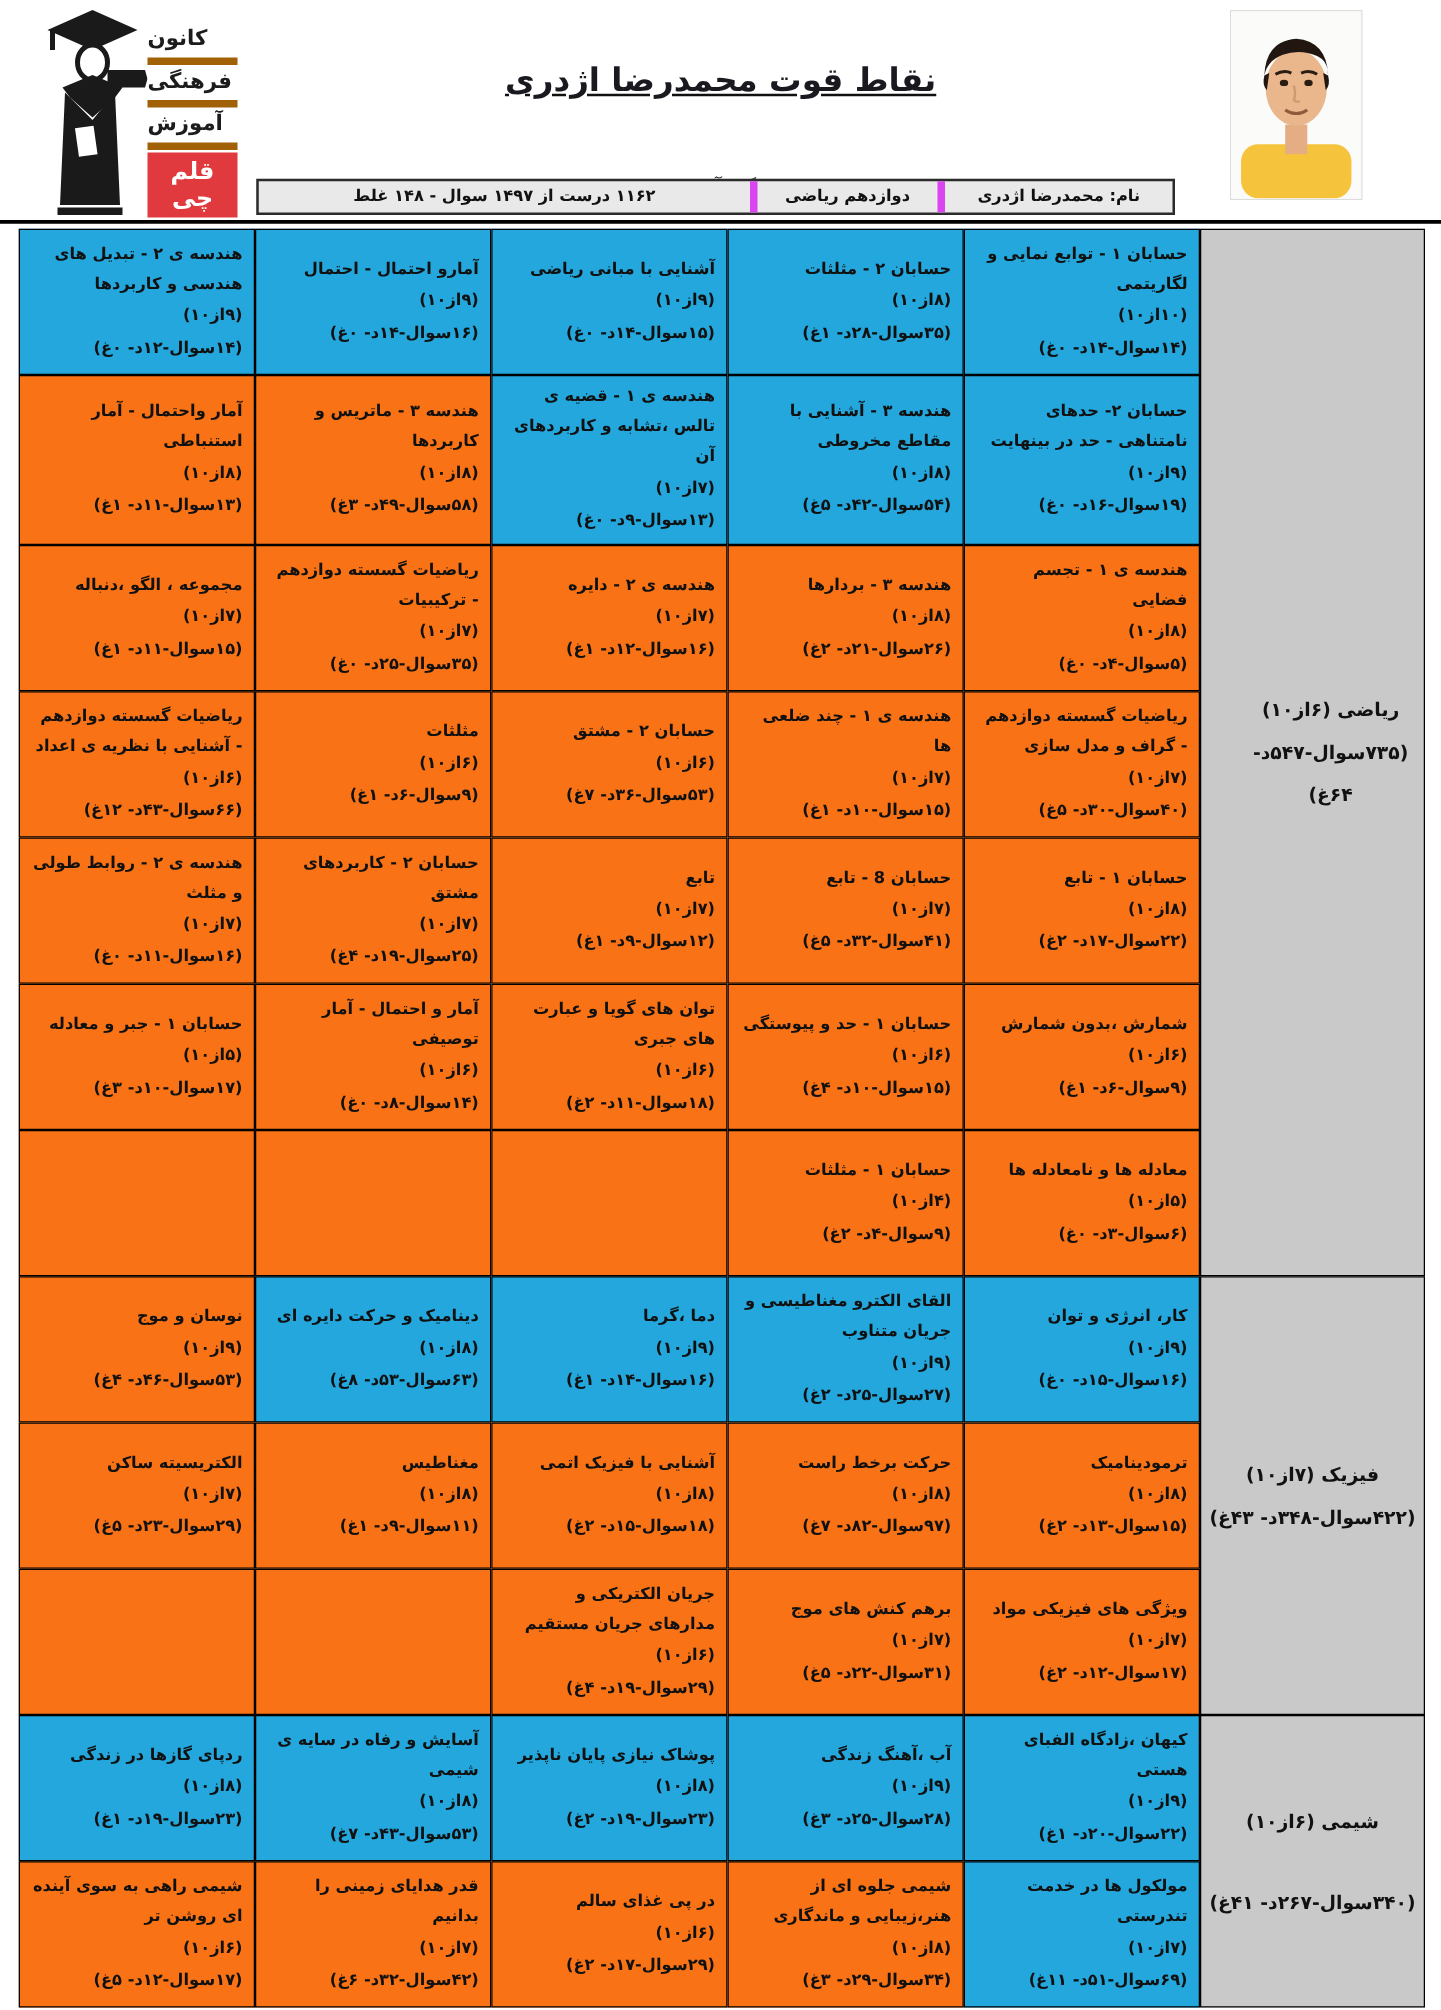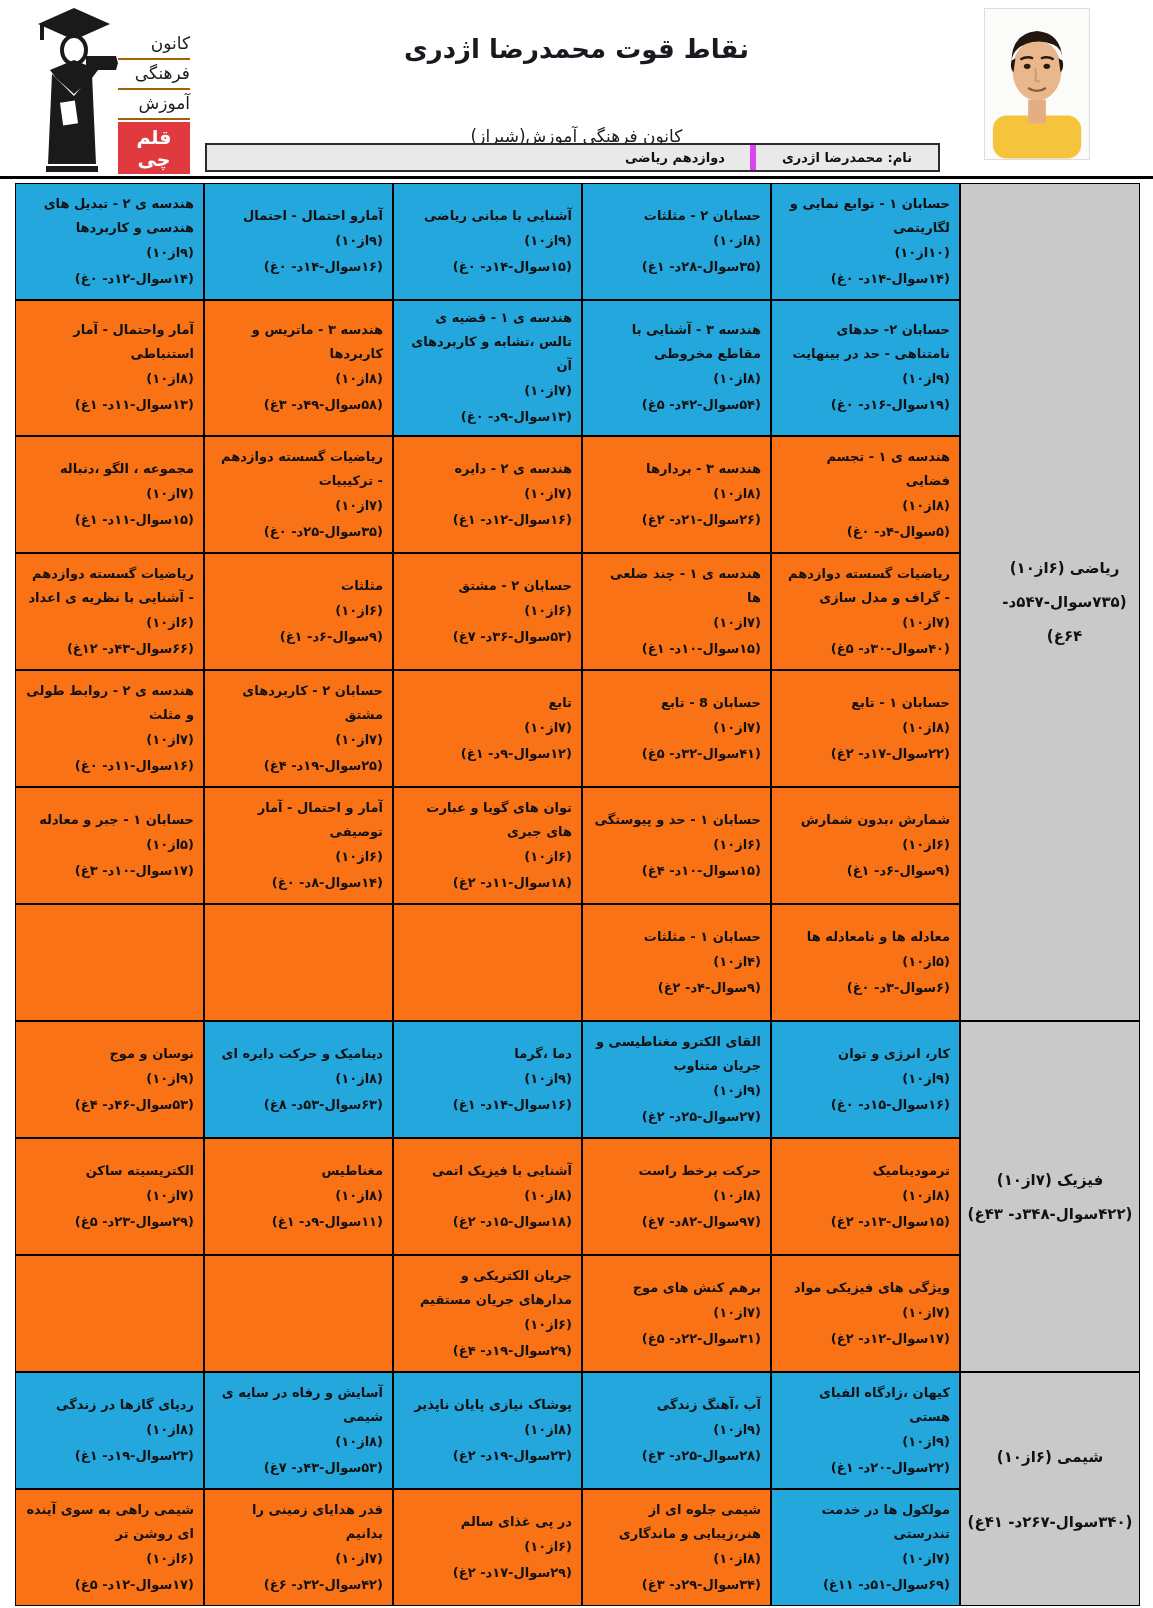--- a/index.html
+++ b/index.html
@@ -5,25 +5,25 @@
   * { margin:0; padding:0; box-sizing:border-box; }
   html,body { background:#fff; }
   body { width:1153px; font-family:"DejaVu Sans", sans-serif; color:#111; }
   .page { position:relative; width:1153px; height:1608px; background:#fff; overflow:hidden; }
 
   
   .header { position:relative; height:176px; }
   .logo { position:absolute; left:30px; top:4px; width:162px; height:170px; display:flex; direction:ltr; }
   .logo-figure { width:88px; height:170px; }
   .logo-words { width:72px; display:flex; flex-direction:column; justify-content:flex-end; direction:rtl; }
-  .logo-word { font-weight:normal; font-size:17px; color:#1c1c1c; text-align:right; padding:3px 0 5px; border-bottom:2px solid #a16207; }
+  .logo-word { font-weight:bold; font-size:17px; color:#1c1c1c; text-align:left; padding:3px 0 5px; border-bottom:6px solid #a16207; }
   .logo-word:last-of-type { border-bottom:none; }
   .logo-badge { margin-top:2px; background:#e03a3e; color:#fff; font-weight:bold; font-size:19px; text-align:center; padding:4px 0; }
   .photo { position:absolute; right:63px; top:8px; width:106px; height:152px; border:1px solid #ddd; }
-  .head-center { position:absolute; right:200px; left:200px; top:0; text-align:center; }
+  .head-center { position:absolute; right:200px; left:200px; top:16px; text-align:center;text-decoration:underline; }
   .title { margin-top:34px; font-size:26px; font-weight:bold; color:#19191f; }
   .subtitle { margin-top:62px; font-size:17px; color:#1c1c1c; }
   .info-bar { position:absolute; top:143px; right:213px; width:735px; height:29px; display:flex; border:2px solid #2b2b2b; background:#e9e9e9; font-size:13px; font-weight:bold; }
   .info-cell { display:flex; align-items:center; justify-content:center; border-left:6px solid #d946ef; padding:0 8px; white-space:nowrap; }
   .info-cell:last-child { border-left:none; }
   .info-name { width:188px; }
   .info-grade { width:150px; }
   .info-totals { flex:1; }
   .rule { height:3px; background:#000; width:1153px; }
 
@@ -78,20 +78,21 @@
     </svg>
 
     <div class="head-center">
       <div class="title">نقاط قوت محمدرضا اژدری</div>
       <div class="subtitle">کانون فرهنگی آموزش(شیراز)</div>
     </div>
 
     <div class="info-bar">
       <div class="info-cell info-name">نام: محمدرضا اژدری</div>
       <div class="info-cell info-grade">دوازدهم ریاضی</div>
+      <div class="info-cell info-totals">۱۱۶۲ درست از ۱۴۹۷ سوال - ۱۴۸ غلط</div>
     </div>
   </div>
 
   <div class="rule"></div>
 
   <div class="grid" id="grid">
       <div class="subject" style="grid-row: span 7; padding-left: 35px;">
         <div class="">ریاضی (۶از۱۰)</div>
         <div class="">(۷۳۵سوال-۵۴۷د- ۶۴غ)</div>
       </div>

